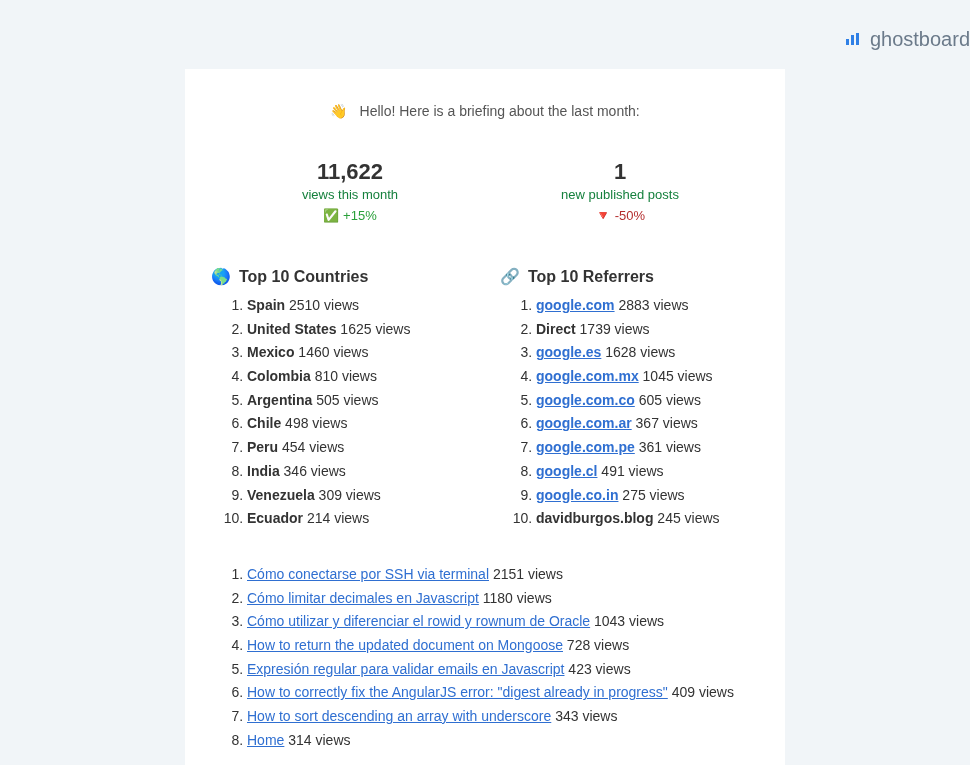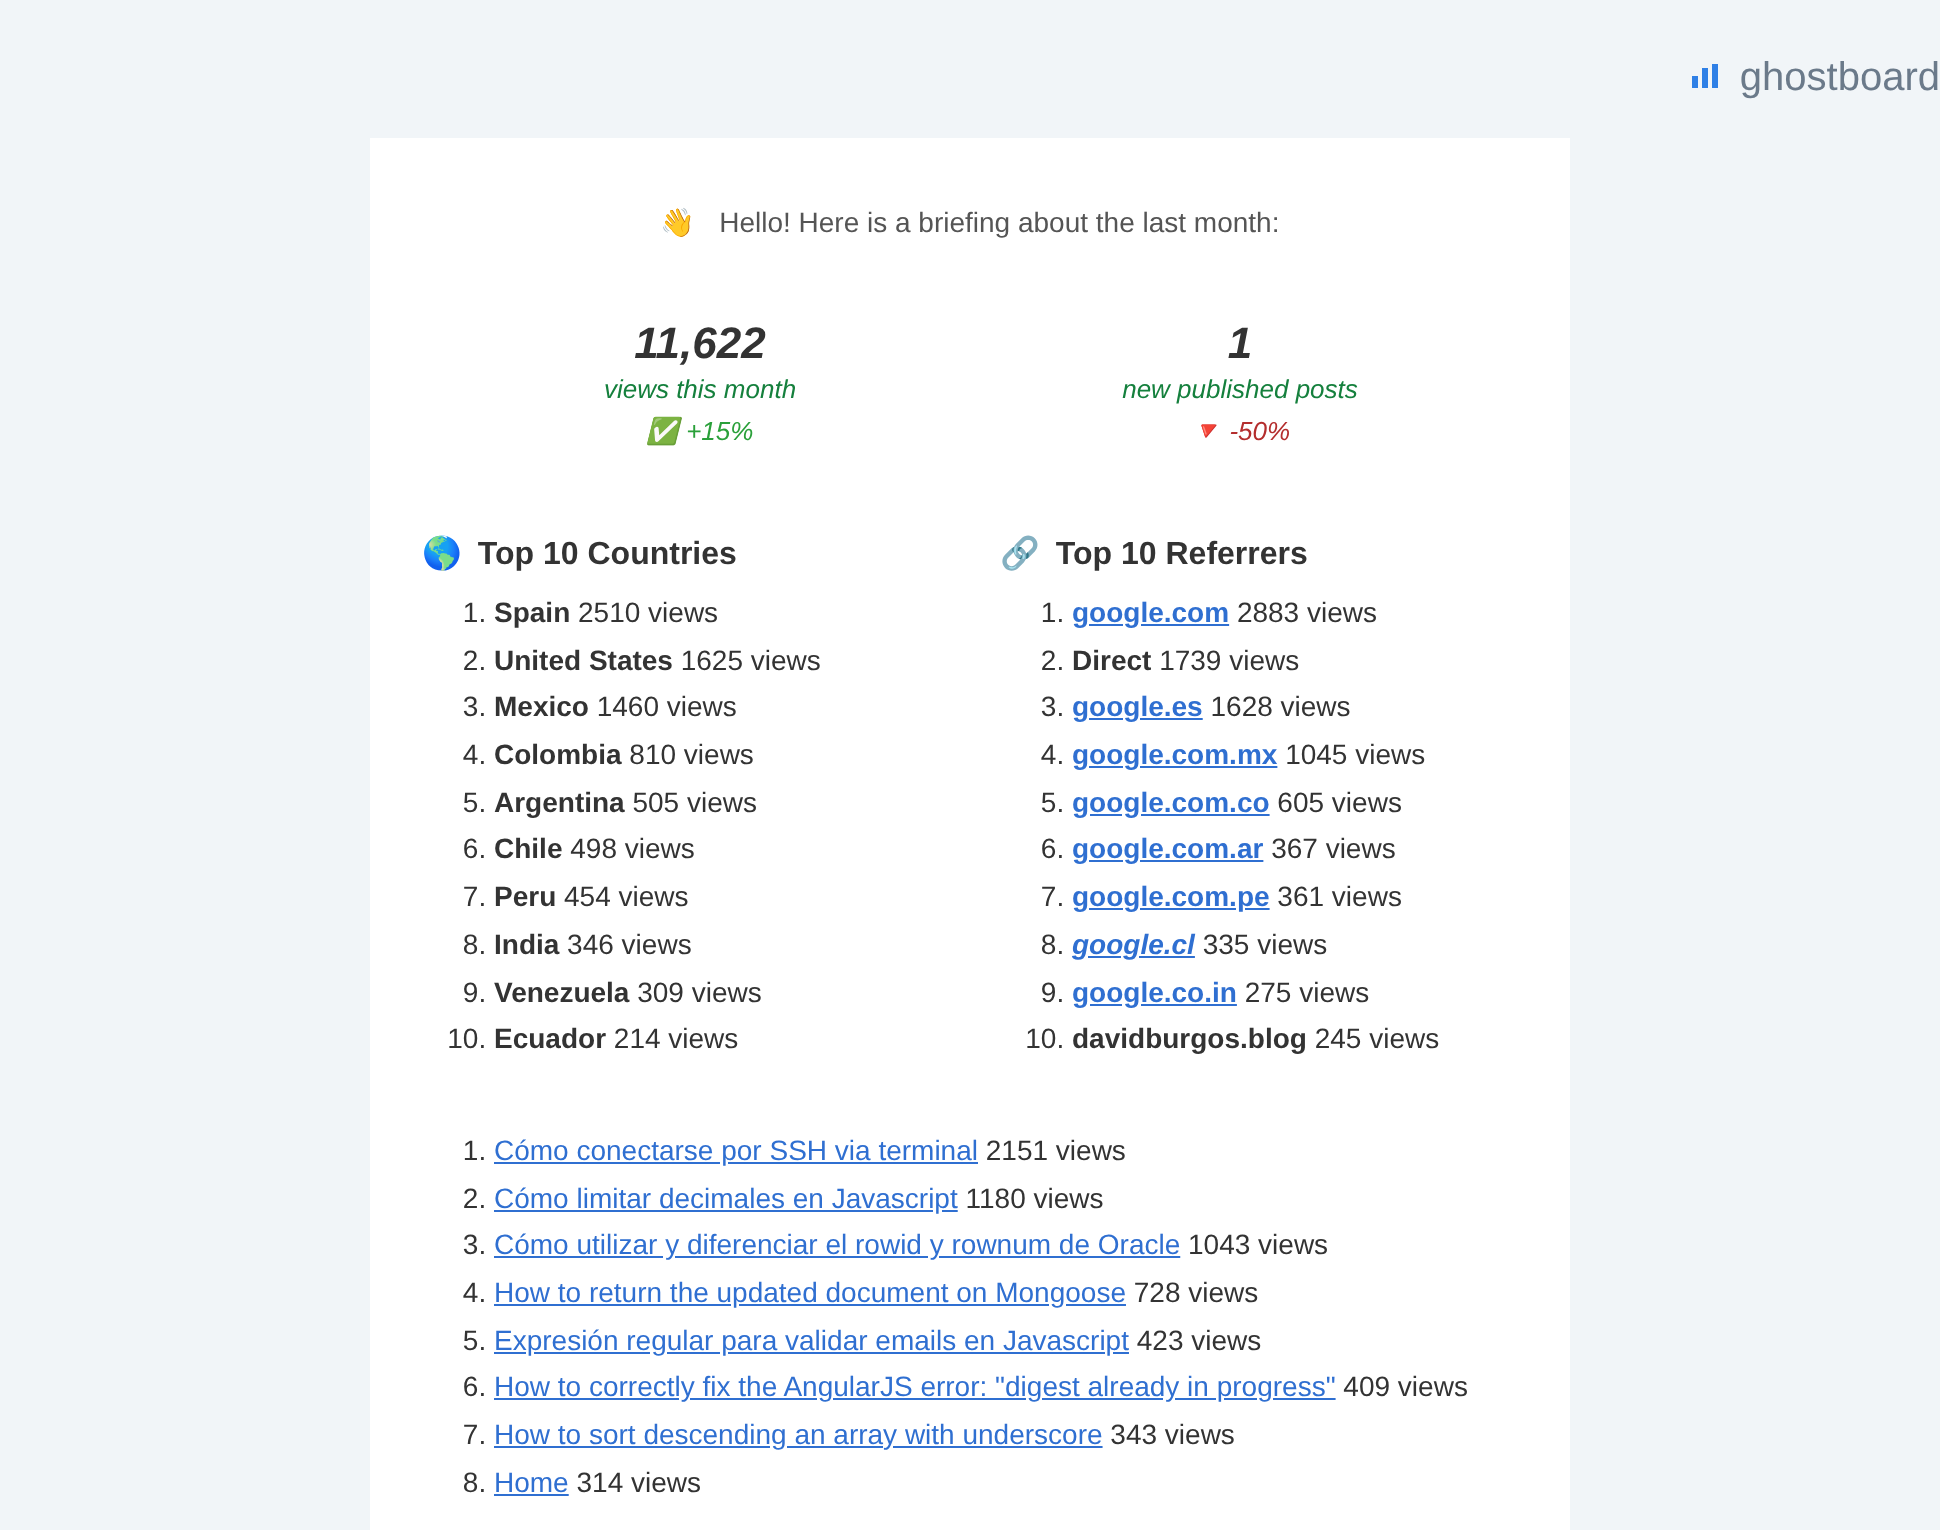--- a/index.html
+++ b/index.html
@@ -32,21 +32,21 @@
       color: #555;
       padding: 6px 0 40px;
       font-size: 14px;
     }
     .wave { margin-right: 8px; }
     .stats-row {
       display: flex;
       justify-content: space-between;
       padding: 0 4px 32px;
     }
-    .stat { text-align: center; flex: 1; font-style: italic; }
+    .stat { text-align: center; flex: 1; }
     .stat .big { font-size: 22px; font-weight: 700; color: #333; }
     .stat .label { font-size: 13px; color: #15803d; margin-top: 2px; }
     .stat .delta { font-size: 13px; margin-top: 6px; }
     .delta.up { color: #2aa03a; }
     .delta.down { color: #b42e2e; }
     .columns {
       display: flex;
       gap: 30px;
       padding: 8px 0 20px;
     }
@@ -131,21 +131,21 @@
           <span class="si">🔗</span><span>Top 10 Referrers</span>
         </div>
         <ol class="list" id="referrers-list">
             <li><a href="#" style="font-weight: 700;">google.com</a><span class="views"> 2883 views</span></li>
             <li><span class="name">Direct</span><span class="views"> 1739 views</span></li>
             <li><a href="#" style="font-weight: 700;">google.es</a><span class="views"> 1628 views</span></li>
             <li><a href="#" style="font-weight: 700;">google.com.mx</a><span class="views"> 1045 views</span></li>
             <li><a href="#" style="font-weight: 700;">google.com.co</a><span class="views"> 605 views</span></li>
             <li><a href="#" style="font-weight: 700;">google.com.ar</a><span class="views"> 367 views</span></li>
             <li><a href="#" style="font-weight: 700;">google.com.pe</a><span class="views"> 361 views</span></li>
-            <li><a href="#" style="font-weight: 700; font-style: italic;">google.cl</a><span class="views"> 335 views</span></li>
+            <li><a href="#" style="font-weight: 700;">google.cl</a><span class="views"> 491 views</span></li>
             <li><a href="#" style="font-weight: 700;">google.co.in</a><span class="views"> 275 views</span></li>
             <li><span class="name">davidburgos.blog</span><span class="views"> 245 views</span></li>
           </ol>
       </div>
     </div>
 
     <div class="posts">
       <ol class="list" id="posts-list">
           <li><a href="#">Cómo conectarse por SSH via terminal</a><span class="views"> 2151 views</span></li>
           <li><a href="#">Cómo limitar decimales en Javascript</a><span class="views"> 1180 views</span></li>

